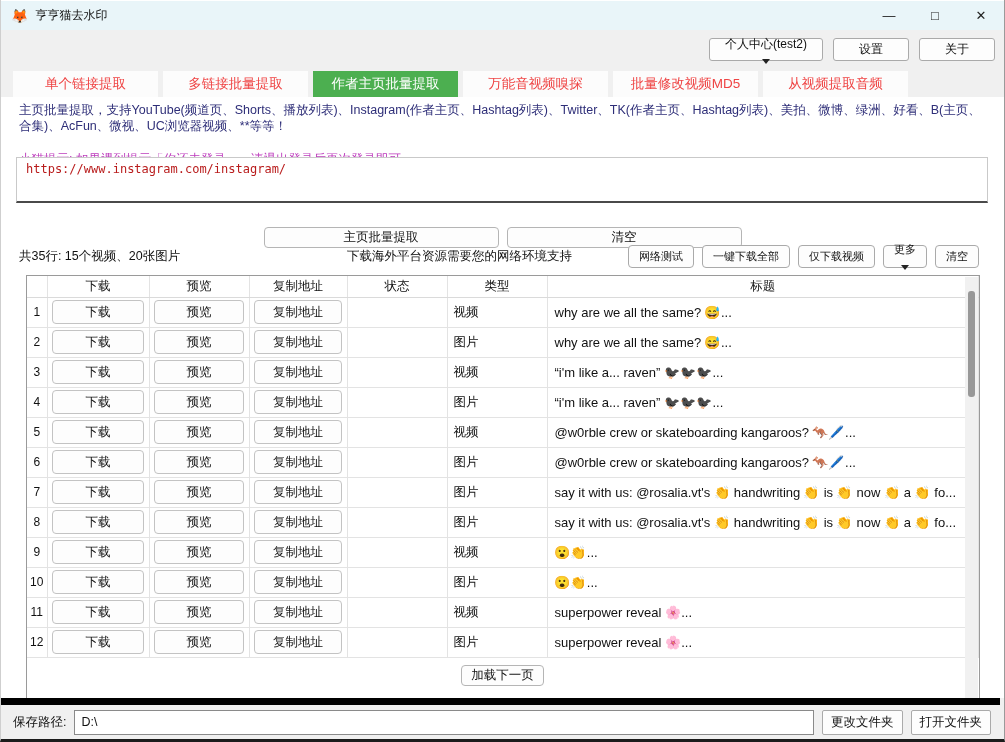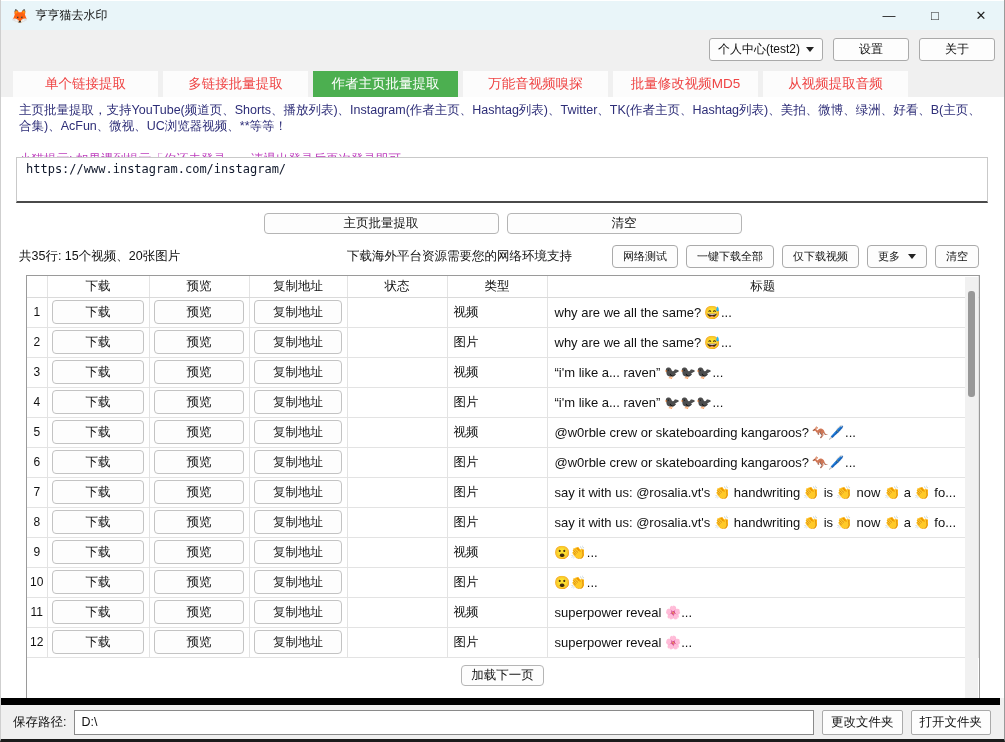--- a/index.html
+++ b/index.html
@@ -12,42 +12,42 @@
               border-top:1px solid #fff; }
   .app-icon { font-size:14px; margin-right:7px; }
   .win-controls { margin-left:auto; display:flex; height:100%; }
   .win-btn { width:46px; height:100%; display:flex; align-items:center; justify-content:center;
              font-size:13px; color:#222; cursor:default; }
   
   .toolbar { position:absolute; top:30px; left:0; right:0; height:39px; background:#f0f0f0;
              display:flex; align-items:center; justify-content:flex-end; gap:10px; padding-right:9px; }
   .btn { background:#fdfdfd; border:1px solid #aaa; border-radius:3px; font-size:12px;
          color:#111; display:inline-flex; align-items:center; justify-content:center;
-         font-family:"Liberation Sans", sans-serif; }
+         font-family:"Liberation Sans", sans-serif;flex-direction:column; }
   .dropdown { height:23px; width:114px; gap:6px; }
   .tool-btn { height:23px; width:76px; }
   .chev { width:0; height:0; border-left:4px solid transparent; border-right:4px solid transparent;
           border-top:5px solid #222; display:inline-block; }
   
   .tabbar { position:absolute; top:69px; left:0; right:0; height:28px; background:#f0f0f0;
             display:flex; align-items:flex-end; padding-left:12px; }
   .tab { width:145px; height:26px; margin-right:5px; background:#fcfcfc; color:#ef4444;
          font-size:13.5px; display:flex; align-items:center; justify-content:center; cursor:default; }
   .tab.active { background:#4caf50; color:#fff; }
   
   .main { position:absolute; top:97px; left:0; right:0; height:601px; background:#fff; }
   .desc { position:absolute; top:6px; left:18px; right:16px; font-size:12.5px; line-height:15.5px;
           color:#2e2e78; }
   .hint { color:#bd3cbd; margin-top:18px; }
   .url-box { position:absolute; top:60px; left:15px; width:972px; height:46px; background:#fff;
              border:1px solid #c9c9c9; border-bottom:2px solid #4a4a4a; padding:4px 9px;
-             font-family:"DejaVu Sans Mono", monospace; font-size:12px; color:#0f172a; white-space:pre; }
+             font-family:"DejaVu Sans Mono", monospace; font-size:12px; color:#b91c1c; white-space:pre; }
   .primary-actions { position:absolute; top:116px; left:0; right:0; display:flex;
                      justify-content:center; gap:8px; }
-  .primary-btn { width:235px; height:21px; border-radius:4px; font-size:12.5px; border-color:#b5b5b5; }
+  .primary-btn { width:235px; height:21px; border-radius:4px; font-size:12.5px; border-color:#b5b5b5;margin-top:14px; }
   
   .status-row { position:absolute; top:147px; left:18px; right:25px; height:24px;
                 display:flex; align-items:center; font-size:12.5px; color:#111; }
   .summary { width:328px; }
   .status-buttons { margin-left:auto; display:flex; gap:8px; align-items:center; }
   .status-btn { height:23px; border-radius:4px; font-size:11px; padding:0 10px; }
   .more-btn { gap:8px; }
   
   .grid-wrap { position:absolute; top:178px; left:25px; width:954px; height:438px;
                border:1px solid #9a9a9a; background:#fff; }

